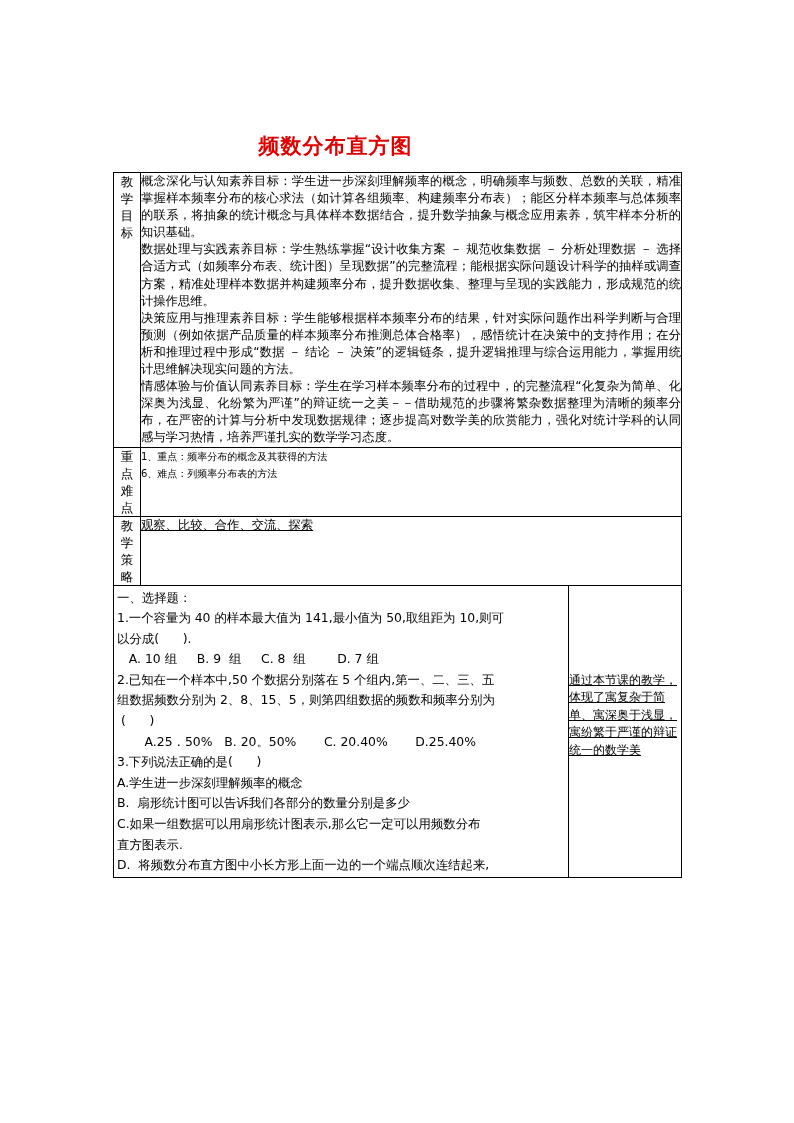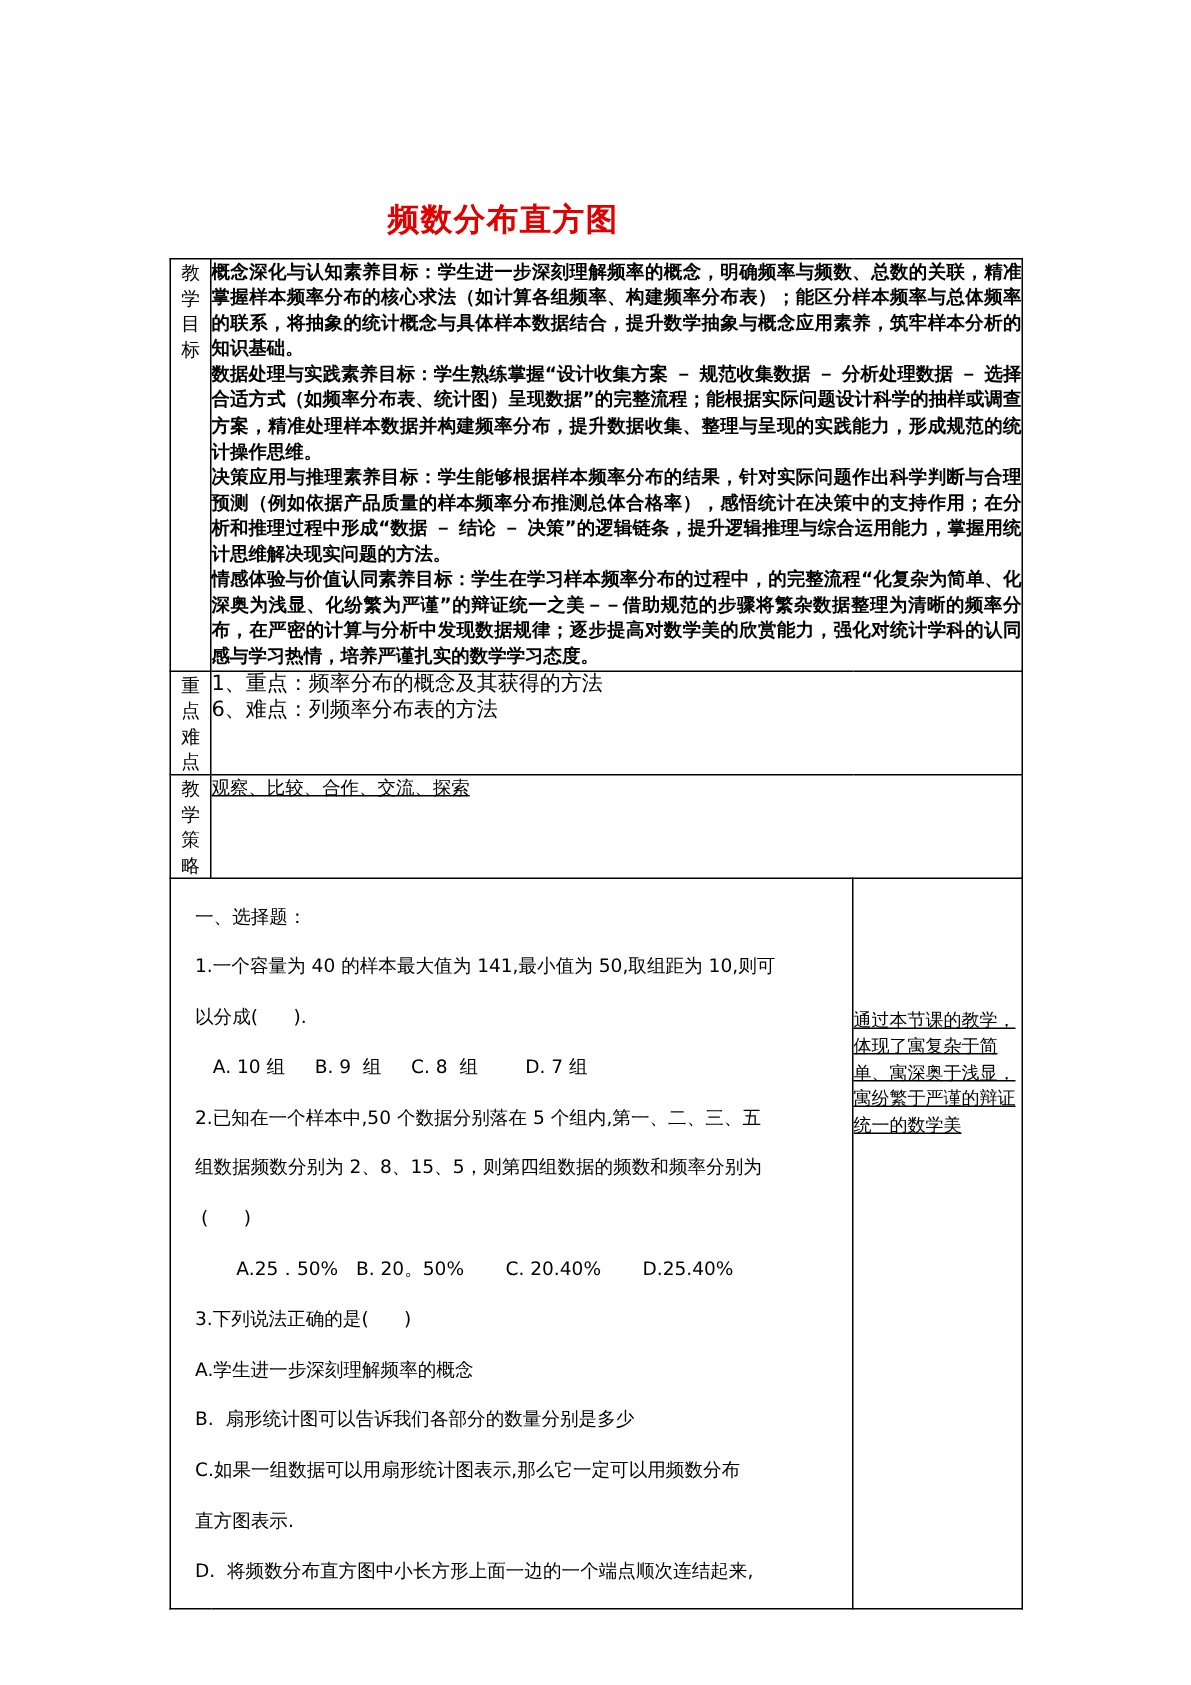--- a/index.html
+++ b/index.html
@@ -57,29 +57,28 @@
     padding: 2px 0;
   }
   .vlabel .ch {
     display: block;
   }
   .body-cell {
     padding: 2px 4px 3px 5px;
     font-size: 12.3px;
     line-height: 17.1px;
     text-align: justify;
-    font-weight: bold;
   }
   .body-cell p {
     margin: 0;
     text-indent: 0;
   }
   .mid-cell {
     padding: 5px 4px 5px 5px;
-    font-size: 14px;
+    font-size: 10px;
     line-height: 17.4px;
     vertical-align: middle;
   }
   .mid-cell p { margin: 0; }
   .strategy-cell {
     padding: 5px;
     font-size: 12.3px;
     line-height: 17px;
     vertical-align: middle;
     text-decoration: underline;
@@ -96,21 +95,21 @@
     line-height: 18px;
     padding: 2px 4px 3px 4px;
     white-space: nowrap;
   }
   .act-body-left {
     font-size: 12.4px;
     line-height: 17.6px;
     padding: 2px 4px 4px 4px;
     height: 270px;
   }
-  .act-body-left p { margin: 16px; white-space: pre-wrap; }
+  .act-body-left p { margin: 3px; white-space: pre-wrap; }
   .act-body-right {
     font-size: 12px;
     line-height: 17.6px;
     padding: 2px 5px 4px 5px;
     vertical-align: top;
     width: 113px;
     text-decoration: underline;
   }
   .act-body-right .spacer {
     height: 86px;

